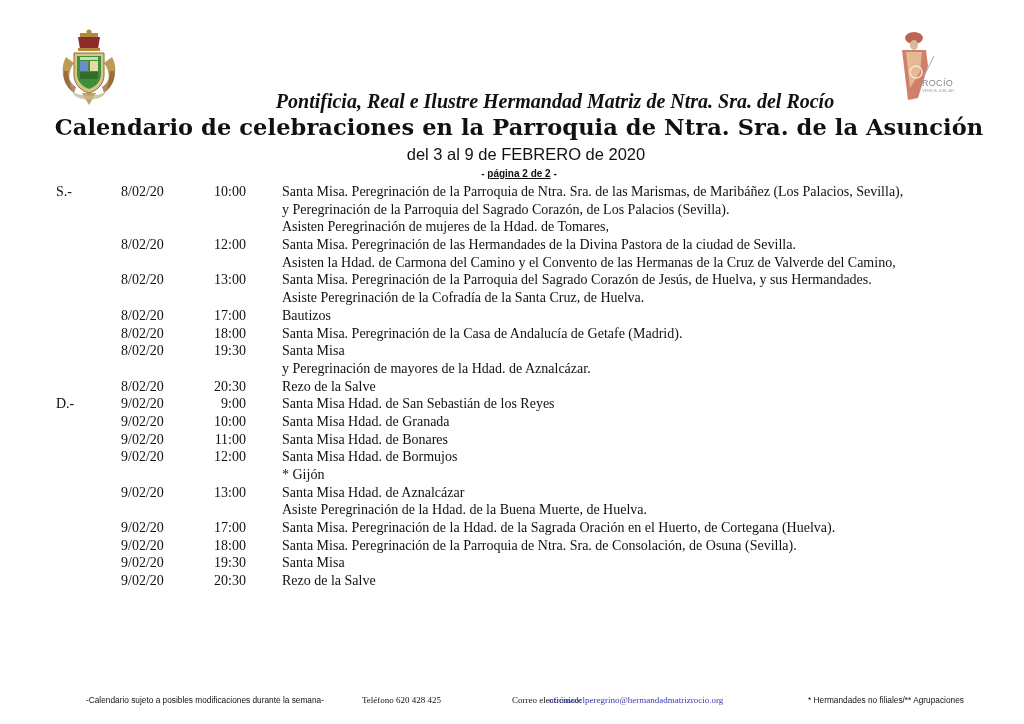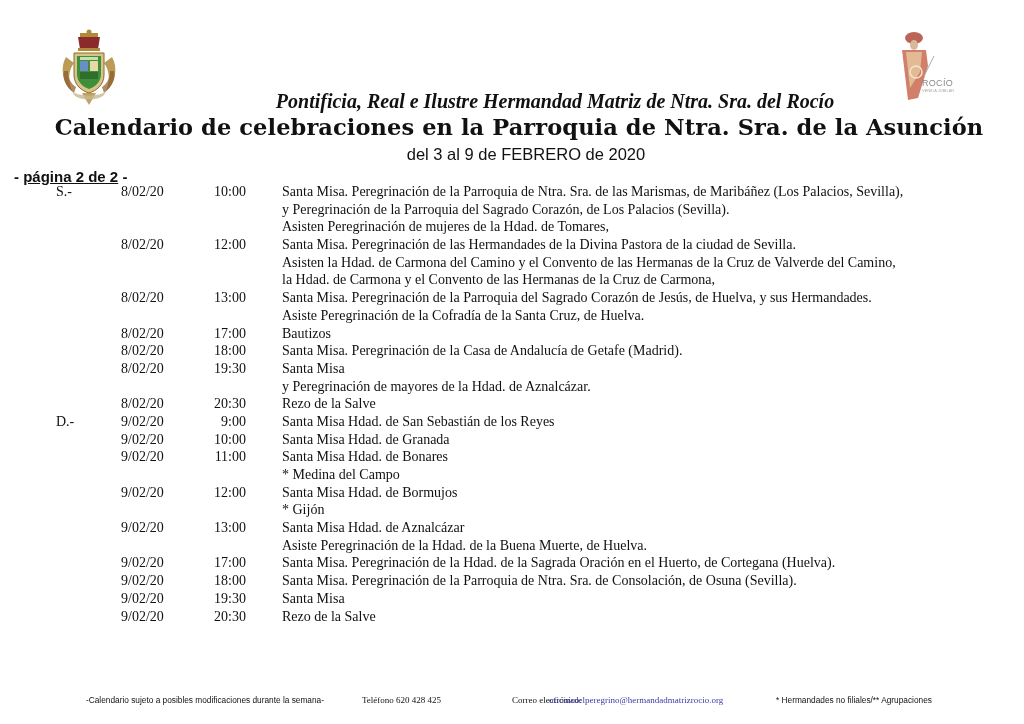--- a/index.html
+++ b/index.html
@@ -66,23 +66,24 @@
       font-family: "Liberation Sans", sans-serif;
       font-size: 16.5px;
       padding-left: 28px;
       box-sizing: border-box;
     }
     .page-indicator {
       position: absolute;
       left: 0;
       width: 1024px;
       top: 168px;
+      text-align: center;
       font-family: "Liberation Sans", sans-serif;
       font-weight: bold;
-      font-size: 15px;
+      font-size: 10px;
       padding-left: 14px;
       box-sizing: border-box;
     }
     .page-indicator .u {
       text-decoration: underline;
     }
     .schedule {
       position: absolute;
       left: 0;
       top: 183px;
@@ -144,21 +145,21 @@
       font-size: 9px;
       margin-left: 40px;
     }
     .f-email {
       left: 549px;
       font-family: "Liberation Serif", serif;
       font-size: 9px;
       color: #3a3aa8;
     }
     .f-note {
-      left: 776px;
+      left: 808px;
       font-family: "Liberation Sans", sans-serif;
     }
   </style>
 </head>
 <body>
 
 <div class="logo-left">
   <svg width="62" height="82" viewBox="0 0 62 82">
 
     <path d="M8 30 C2 40, 4 56, 14 64 C10 54, 10 44, 16 36 Z" fill="#b0893a" opacity="0.85"></path>
@@ -233,26 +234,20 @@
       <span class="desc">Santa Misa. Peregrinación de las Hermandades de la Divina Pastora de la ciudad de Sevilla.</span>
     </div>
     <div class="row">
       <span class="day"></span>
       <span class="date"></span>
       <span class="time"></span>
       <span class="desc">Asisten la Hdad. de Carmona del Camino y el Convento de las Hermanas de la Cruz de Valverde del Camino,</span>
     </div>
     <div class="row">
       <span class="day"></span>
-      <span class="date"></span>
-      <span class="time"></span>
-      <span class="desc">la Hdad. de Carmona y el Convento de las Hermanas de la Cruz de Carmona,</span>
-    </div>
-    <div class="row">
-      <span class="day"></span>
       <span class="date">8/02/20</span>
       <span class="time">13:00</span>
       <span class="desc">Santa Misa. Peregrinación de la Parroquia del Sagrado Corazón de Jesús, de Huelva, y sus Hermandades.</span>
     </div>
     <div class="row">
       <span class="day"></span>
       <span class="date"></span>
       <span class="time"></span>
       <span class="desc">Asiste Peregrinación de la Cofradía de la Santa Cruz, de Huelva.</span>
     </div>
@@ -296,26 +291,20 @@
       <span class="day"></span>
       <span class="date">9/02/20</span>
       <span class="time">10:00</span>
       <span class="desc">Santa Misa Hdad. de Granada</span>
     </div>
     <div class="row">
       <span class="day"></span>
       <span class="date">9/02/20</span>
       <span class="time">11:00</span>
       <span class="desc">Santa Misa Hdad. de Bonares</span>
-    </div>
-    <div class="row">
-      <span class="day"></span>
-      <span class="date"></span>
-      <span class="time"></span>
-      <span class="desc">* Medina del Campo</span>
     </div>
     <div class="row">
       <span class="day"></span>
       <span class="date">9/02/20</span>
       <span class="time">12:00</span>
       <span class="desc">Santa Misa Hdad. de Bormujos</span>
     </div>
     <div class="row">
       <span class="day"></span>
       <span class="date"></span>

